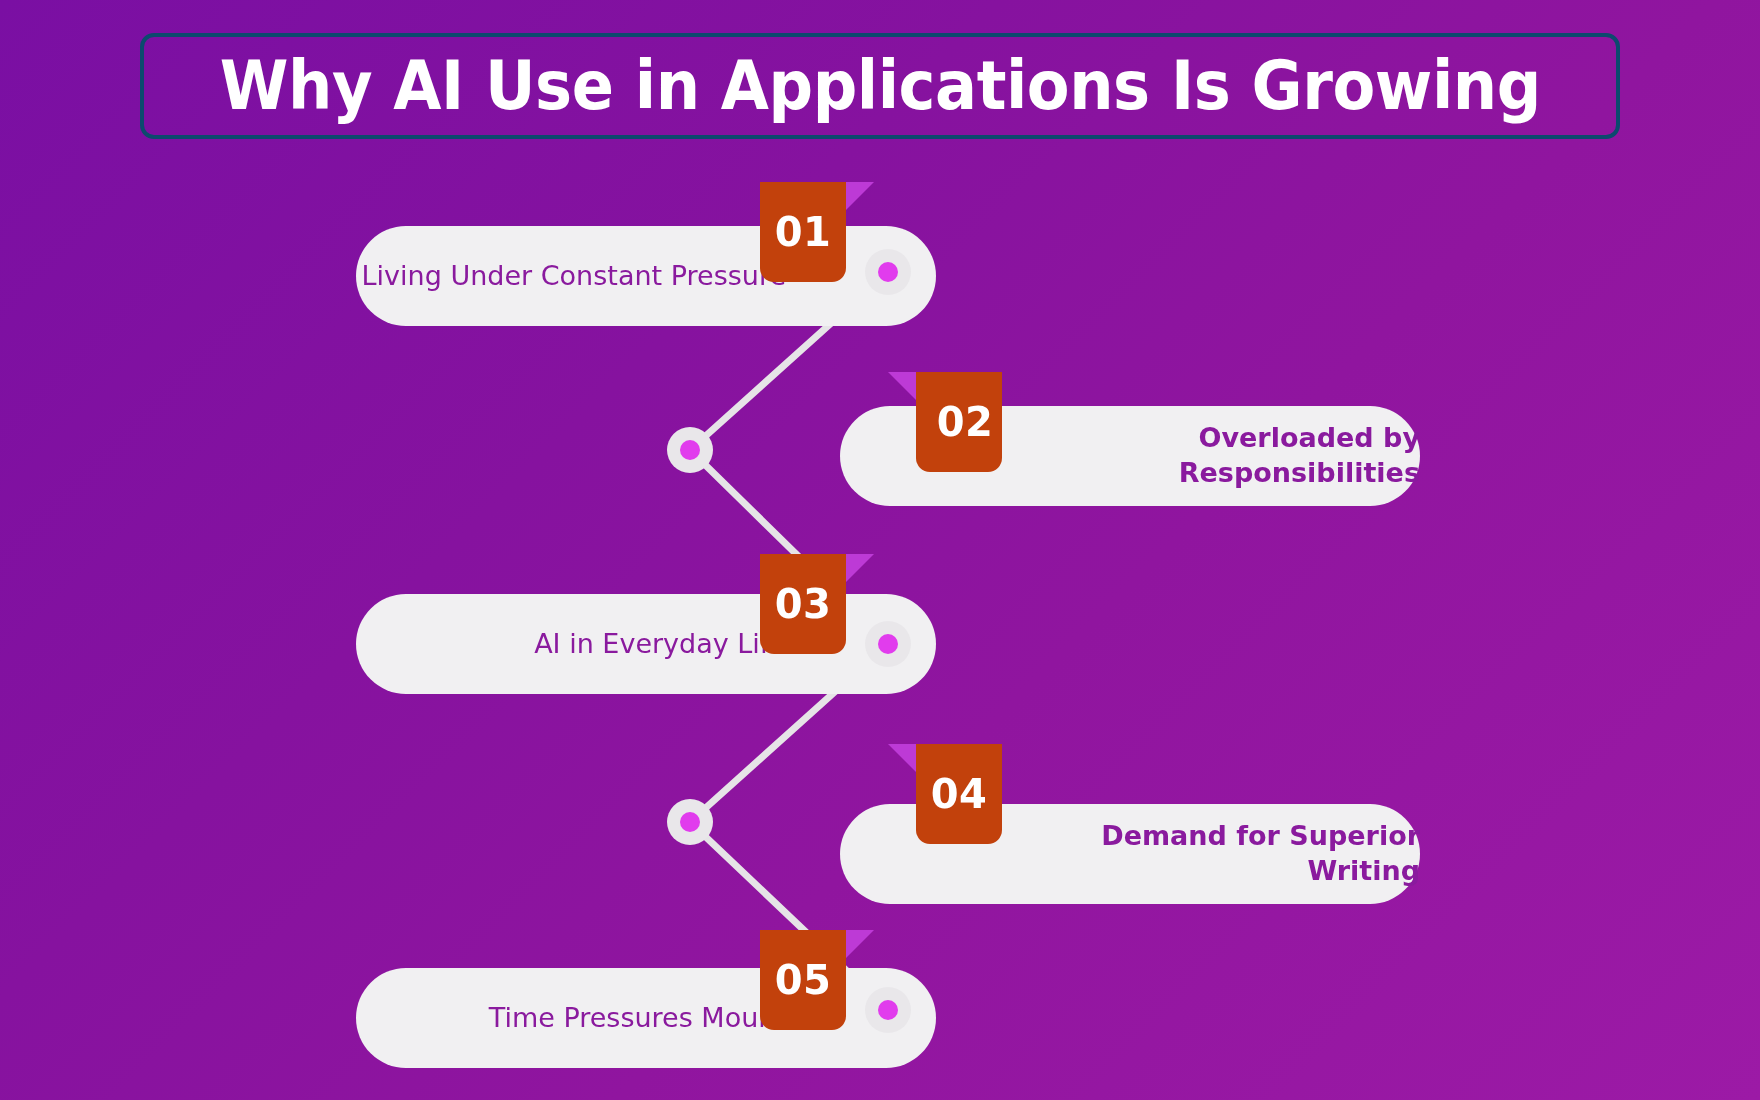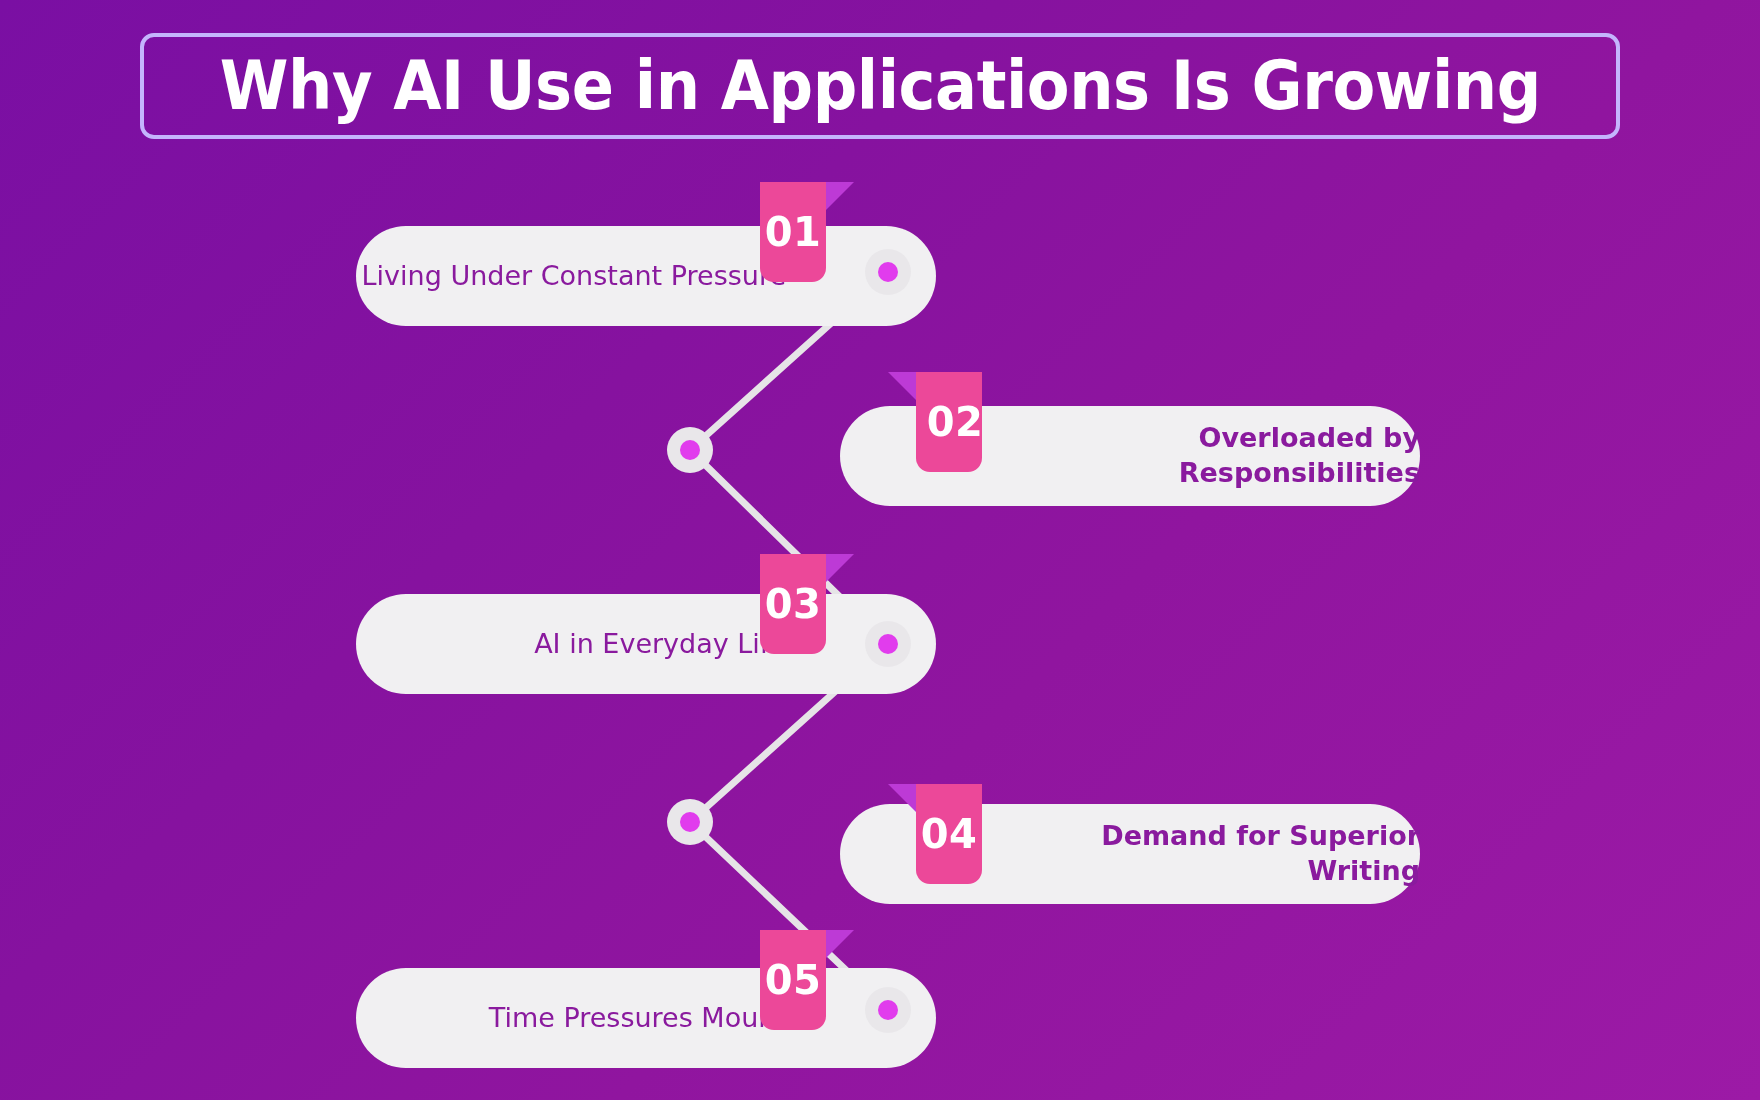--- a/index.html
+++ b/index.html
@@ -9,21 +9,21 @@
     background: linear-gradient(135deg,#7a0fa3 0%, #86129f 35%, #90159f 60%, #9c1aa6 100%);
     overflow:hidden;
     position:relative;
   }
 
   
   #title-box{
     position:absolute;
     left:140px; top:33px;
     width:1480px; height:106px;
-    border:4px solid #c4b5fd;
+    border:4px solid #0c4a6e;
     border-radius:14px;
     display:flex; align-items:center; justify-content:center;
   }
   #title-text{
     color:#ffffff;
     font-size:67px;
     font-weight:bold;
     letter-spacing:-0.5px;
     white-space:nowrap;
     transform:scaleX(0.93);
@@ -65,22 +65,22 @@
     font-size:27px;
     line-height:1.28;
     font-family:"DejaVu Sans","Liberation Sans",sans-serif;
   }
   .pill.left .pill-label{ text-align:right; }
   .pill.right .pill-label{ text-align:right;font-weight:bold; }
 
   
   .badge{
     position:absolute;
-    width:66px; height:100px;
-    background:#ec4899;
+    width:86px; height:100px;
+    background:#c2410c;
     border-bottom-left-radius:14px;
     border-bottom-right-radius:14px;
     display:flex; align-items:center; justify-content:center;
     z-index:5;
   }
   .badge-num{
     color:#ffffff;
     font-size:40px;
     font-weight:bold;
     letter-spacing:0.5px;
@@ -157,21 +157,21 @@
   <div class="badge side-left" style="left:760px; top:554px;">
     <span class="fold"></span>
     <span class="badge-num">03</span>
   </div>
 </div>
 
 <div class="row">
   <div class="pill right" style="top:780px;margin-top:24px;">
     <div class="pill-label">Demand for Superior Writing</div>
   </div>
-  <div class="badge side-right" style="left:916px; top:744px;margin-top:40px;">
+  <div class="badge side-right" style="left:916px; top:744px;">
     <span class="fold"></span>
     <span class="badge-num">04</span>
   </div>
 </div>
 
 <div class="row">
   <div class="pill left" style="top:968px;">
     <div class="pill-label">Time Pressures Mount</div>
   </div>
   <div class="badge side-left" style="left:760px; top:930px;">

